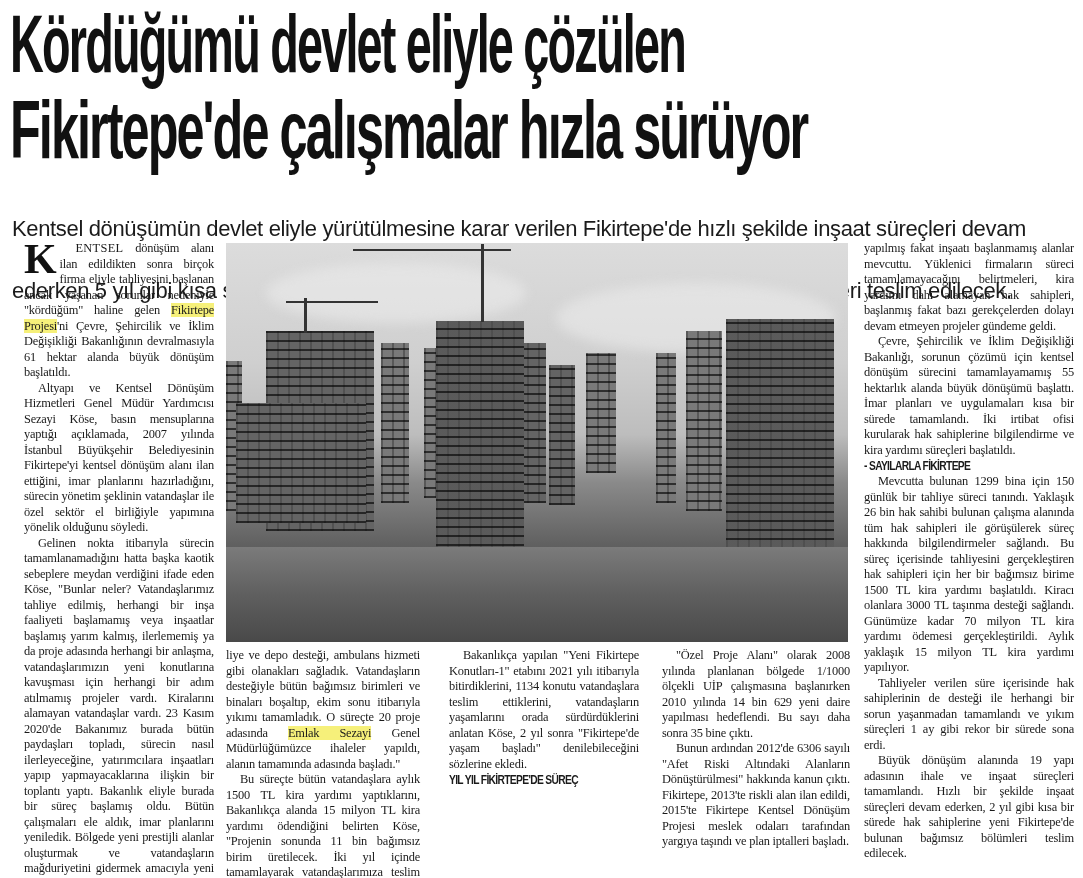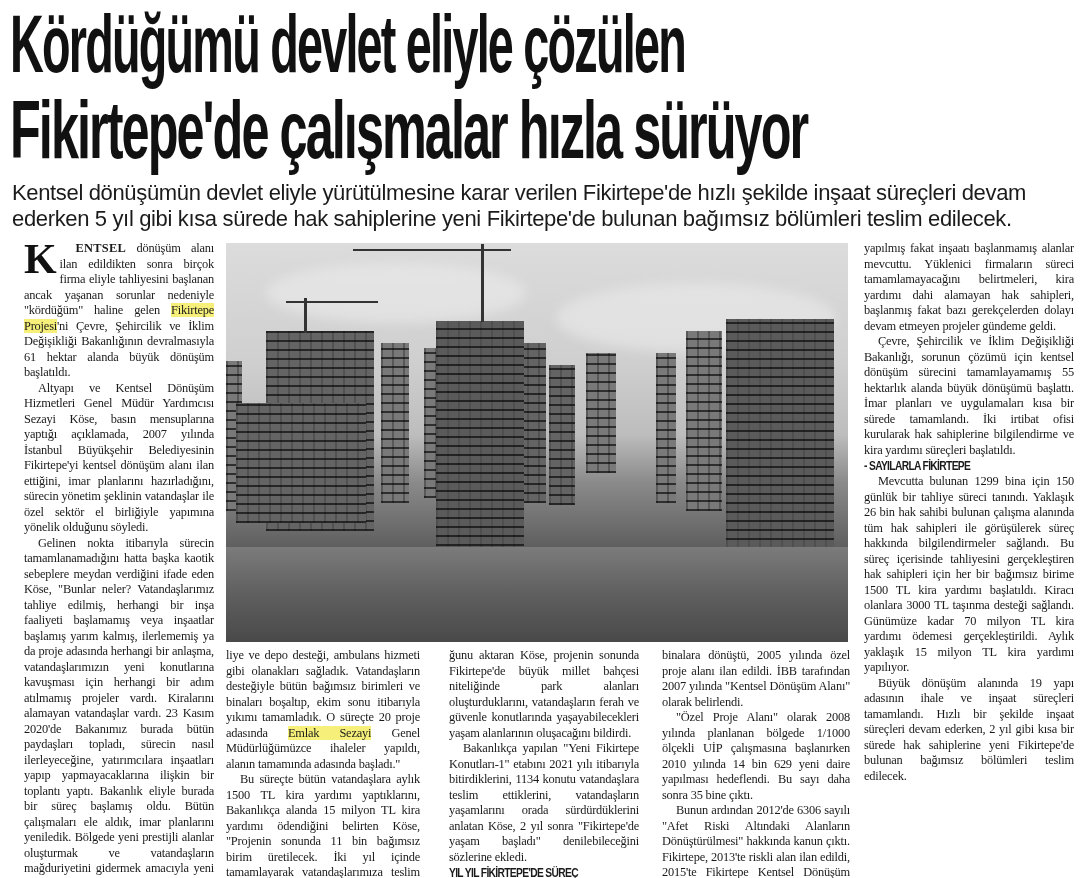--- a/index.html
+++ b/index.html
@@ -20,41 +20,41 @@
   }
   .headline .l1 { position: absolute; top: 0px; left: 10px; transform: scaleX(0.60) scaleY(1.05); }
   .headline .l2 { position: absolute; top: 86px; left: 10px; transform: scaleX(0.646) scaleY(1.05); }
 
   .deck {
     position: absolute; left: 12px; top: 180px; width: 1070px;
     font-family: "Liberation Sans", "DejaVu Sans", sans-serif;
     font-size: 22px; line-height: 26px; color: #1b1b1b;
     letter-spacing: -0.35px;
   }
-  .deck span { display: block; white-space: nowrap; }
+  .deck span { display: block; white-space: nowrap; margin-top: 36px; }
 
   .col {
     position: absolute;
     font-size: 12.4px; line-height: 15.5px;
     text-align: justify; hyphens: manual;
     letter-spacing: -0.2px;
   }
   .col p { margin: 0; text-indent: 14px; }
   .col p.first { text-indent: 0; }
   .col1 { left: 24px; top: 241px; width: 190px; height: 640px; }
   .col2 { left: 226px; top: 648px; width: 194px; }
   .col3 { left: 449px; top: 648px; width: 190px; }
   .col4 { left: 662px; top: 648px; width: 188px; }
   .col5 { left: 864px; top: 241px; width: 210px; }
 
   .dropcap {
     float: left; font-size: 42px; line-height: 32px;
     font-weight: 700; margin: 2px 3px 0 0; color: #111;
   }
-  .smallcaps { font-weight: 700; letter-spacing: 0.3px; padding-left: 16px; }
+  .smallcaps { font-weight: 400; letter-spacing: 0.3px; padding-left: 16px; }
   .hl { background: #f6f07a; }
 
   .subhead {
     font-family: "Liberation Sans", "DejaVu Sans", sans-serif;
     font-weight: 700; font-size: 12.5px; line-height: 16px;
     letter-spacing: -0.8px; text-indent: 0 !important; white-space: nowrap;
     transform: scaleX(0.82); transform-origin: left center;
   }
 
   .photo {
@@ -122,33 +122,32 @@
   <div class="ground"></div>
 </div>
 
 <div class="col col2">
   <p class="first"><span>liye ve depo desteği, ambulans hizmeti gibi olanakları sağladık. Vatandaşların desteğiyle bütün bağımsız birimleri ve binaları boşaltıp, ekim sonu itibarıyla yıkımı tamamladık. O süreçte 20 proje adasında </span><span class="hl">Emlak Sezayi</span><span> Genel Müdürlüğümüzce ihaleler yapıldı, alanın tamamında adasında başladı."</span></p>
   <p>Bu süreçte bütün vatandaşlara aylık 1500 TL kira yardımı yaptıklarını, Bakanlıkça alanda 15 milyon TL kira yardımı ödendiğini belirten Köse, "Projenin sonunda 11 bin bağımsız birim üretilecek. İki yıl içinde tamamlayarak vatandaşlarımıza teslim etmeyi planlıyoruz." dedi.</p>
 
 </div>
 
 <div class="col col3">
-  <p class="first">ğunu aktaran Köse, projenin sonunda Fikirtepe'de büyük millet bahçesi niteliğinde park alanları oluşturduklarını, vatandaşların ferah ve güvenle konutlarında yaşayabilecekleri yaşam alanlarının oluşacağını bildirdi.</p>
   <p>Bakanlıkça yapılan "Yeni Fikirtepe Konutları-1" etabını 2021 yılı itibarıyla bitirdiklerini, 1134 konutu vatandaşlara teslim ettiklerini, vatandaşların yaşamlarını orada sürdürdüklerini anlatan Köse, 2 yıl sonra "Fikirtepe'de yaşam başladı" denilebileceğini sözlerine ekledi.</p>
   <p class="subhead">YIL YIL FİKİRTEPE'DE SÜREÇ</p>
 
 </div>
 
 <div class="col col4">
-  <p class="first">binalara dönüştü, 2005 yılında özel proje alanı ilan edildi. İBB tarafından 2007 yılında "Kentsel Dönüşüm Alanı" olarak belirlendi.</p>
   <p>"Özel Proje Alanı" olarak 2008 yılında planlanan bölgede 1/1000 ölçekli UİP çalışmasına başlanırken 2010 yılında 14 bin 629 yeni daire yapılması hedeflendi. Bu sayı daha sonra 35 bine çıktı.</p>
   <p>Bunun ardından 2012'de 6306 sayılı "Afet Riski Altındaki Alanların Dönüştürülmesi" hakkında kanun çıktı. Fikirtepe, 2013'te riskli alan ilan edildi, 2015'te Fikirtepe Kentsel Dönüşüm Projesi meslek odaları tarafından yargıya taşındı ve plan iptalleri başladı.</p>
 
 </div>
 
 <div class="col col5">
   <p class="first">yapılmış fakat inşaatı başlanmamış alanlar mevcuttu. Yüklenici firmaların süreci tamamlamayacağını belirtmeleri, kira yardımı dahi alamayan hak sahipleri, başlanmış fakat bazı gerekçelerden dolayı devam etmeyen projeler gündeme geldi.</p>
   <p>Çevre, Şehircilik ve İklim Değişikliği Bakanlığı, sorunun çözümü için kentsel dönüşüm sürecini tamamlayamamış 55 hektarlık alanda büyük dönüşümü başlattı. İmar planları ve uygulamaları kısa bir sürede tamamlandı. İki irtibat ofisi kurularak hak sahiplerine bilgilendirme ve kira yardımı süreçleri başlatıldı.</p>
   <p class="subhead">- SAYILARLA FİKİRTEPE</p>
   <p>Mevcutta bulunan 1299 bina için 150 günlük bir tahliye süreci tanındı. Yaklaşık 26 bin hak sahibi bulunan çalışma alanında tüm hak sahipleri ile görüşülerek süreç hakkında bilgilendirmeler sağlandı. Bu süreç içerisinde tahliyesini gerçekleştiren hak sahipleri için her bir bağımsız birime 1500 TL kira yardımı başlatıldı. Kiracı olanlara 3000 TL taşınma desteği sağlandı. Günümüze kadar 70 milyon TL kira yardımı ödemesi gerçekleştirildi. Aylık yaklaşık 15 milyon TL kira yardımı yapılıyor.</p>
+  <p>Tahliyeler verilen süre içerisinde hak sahiplerinin de desteği ile herhangi bir sorun yaşanmadan tamamlandı ve yıkım süreçleri 1 ay gibi rekor bir sürede sona erdi.</p>
   <p>Büyük dönüşüm alanında 19 yapı adasının ihale ve inşaat süreçleri tamamlandı. Hızlı bir şekilde inşaat süreçleri devam ederken, 2 yıl gibi kısa bir sürede hak sahiplerine yeni Fikirtepe'de bulunan bağımsız bölümleri teslim edilecek.</p>
 
 </div>
 
 </body></html>

